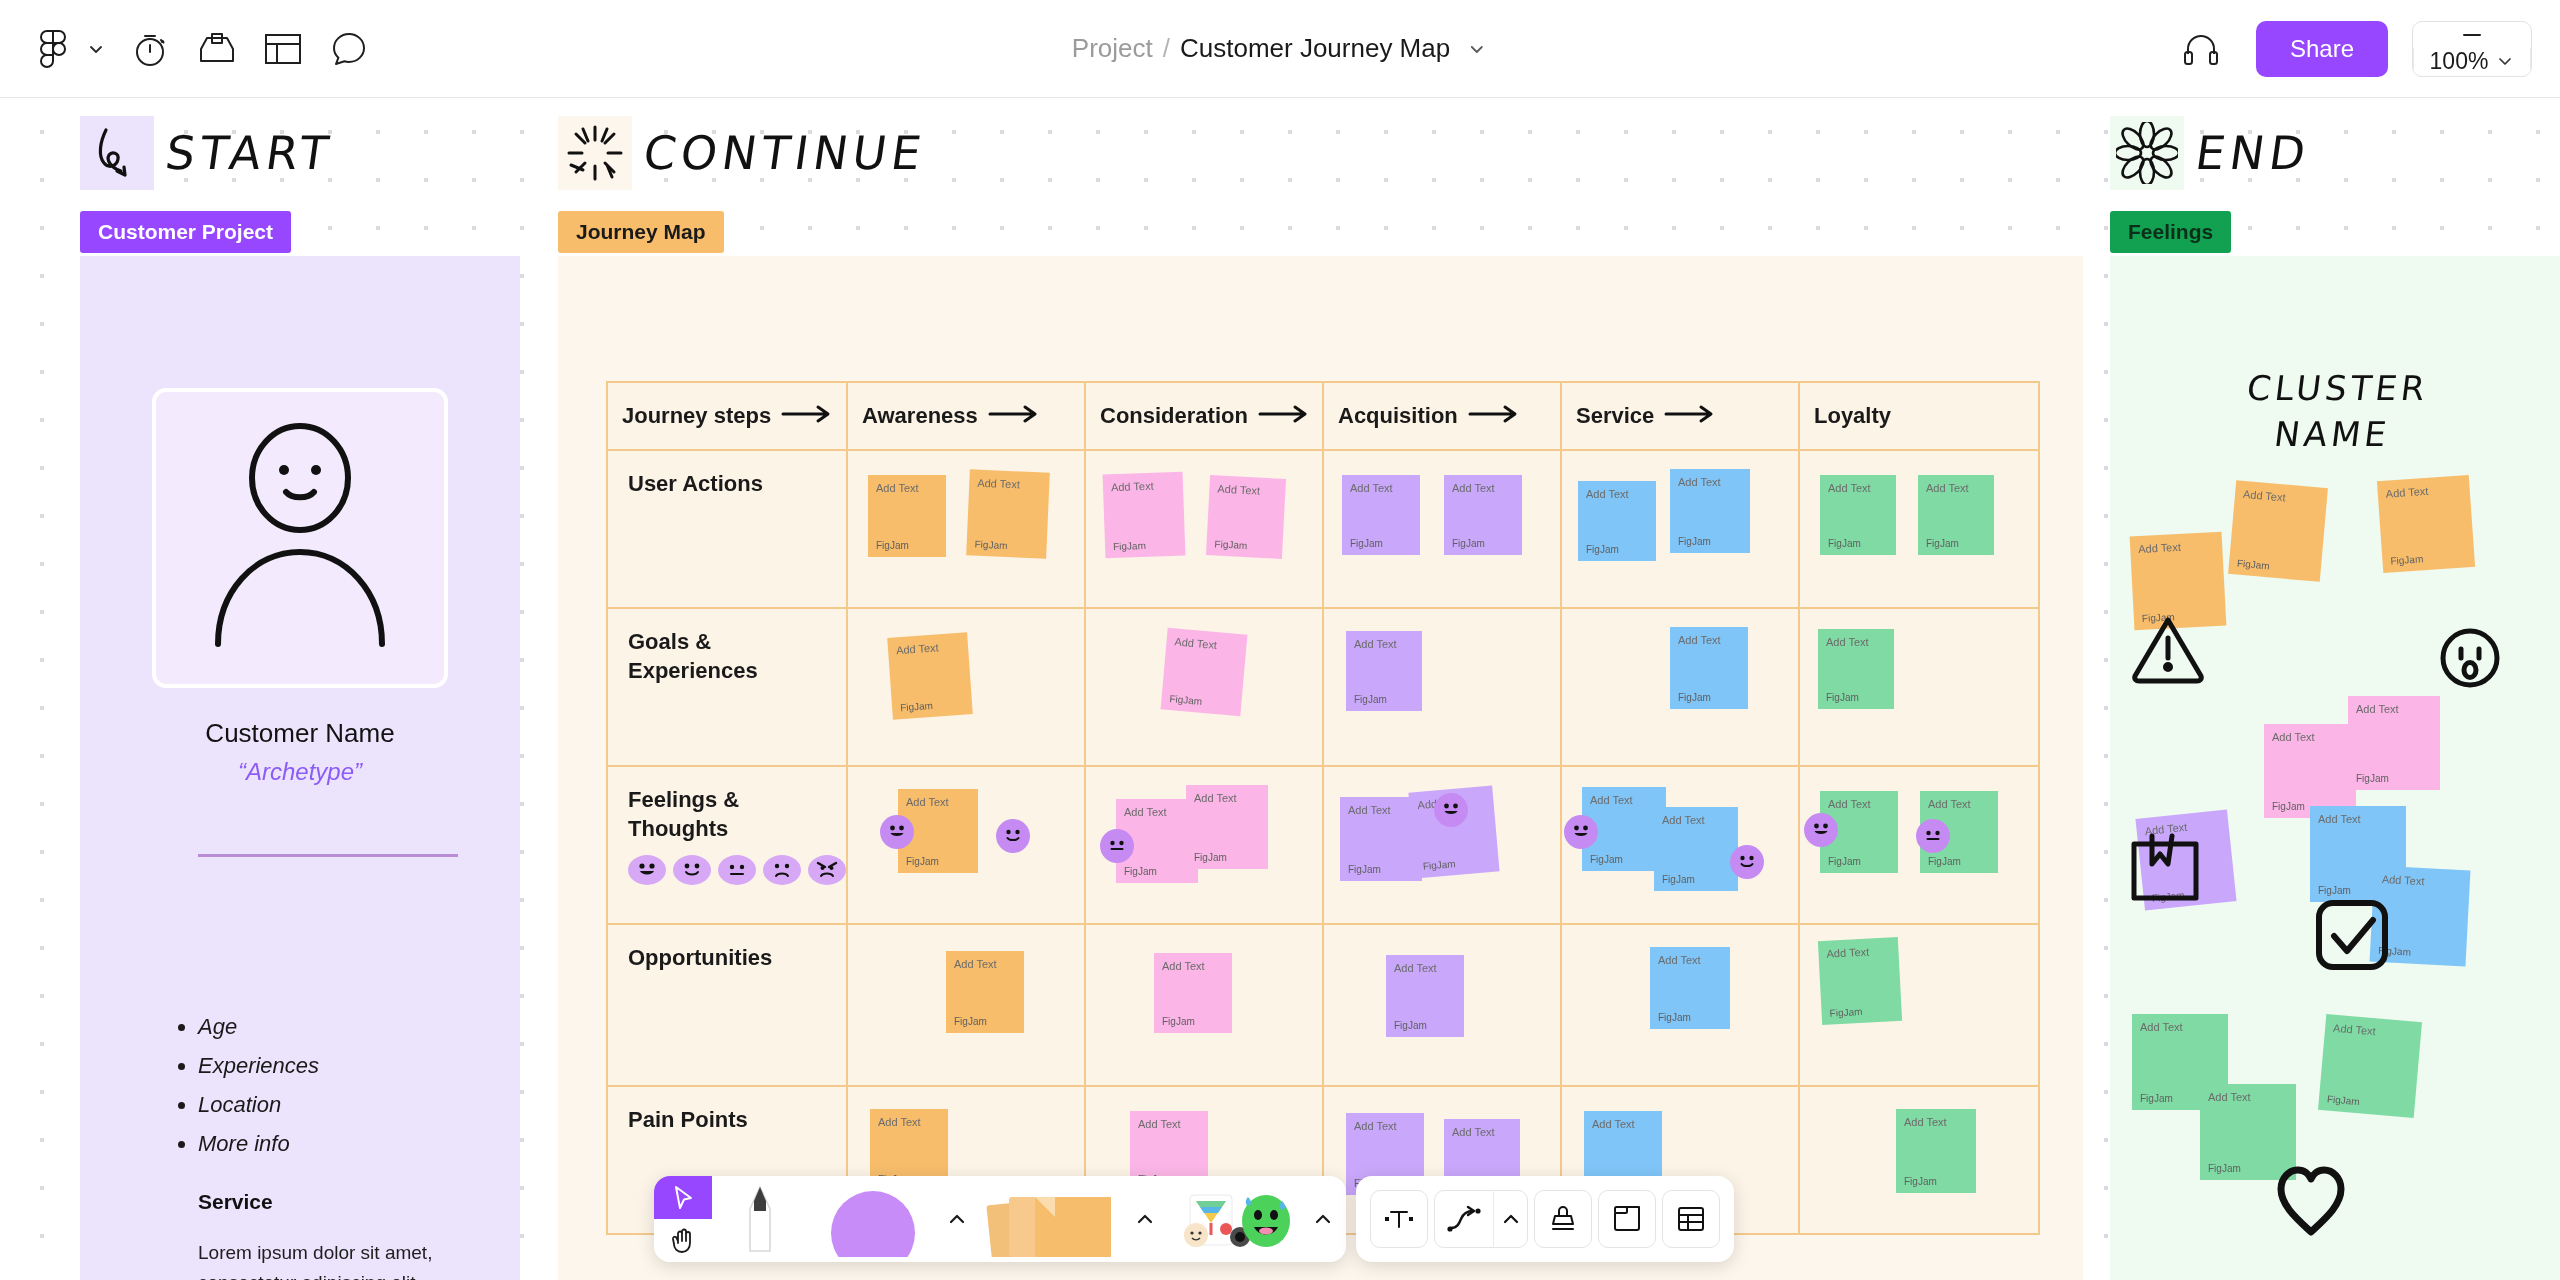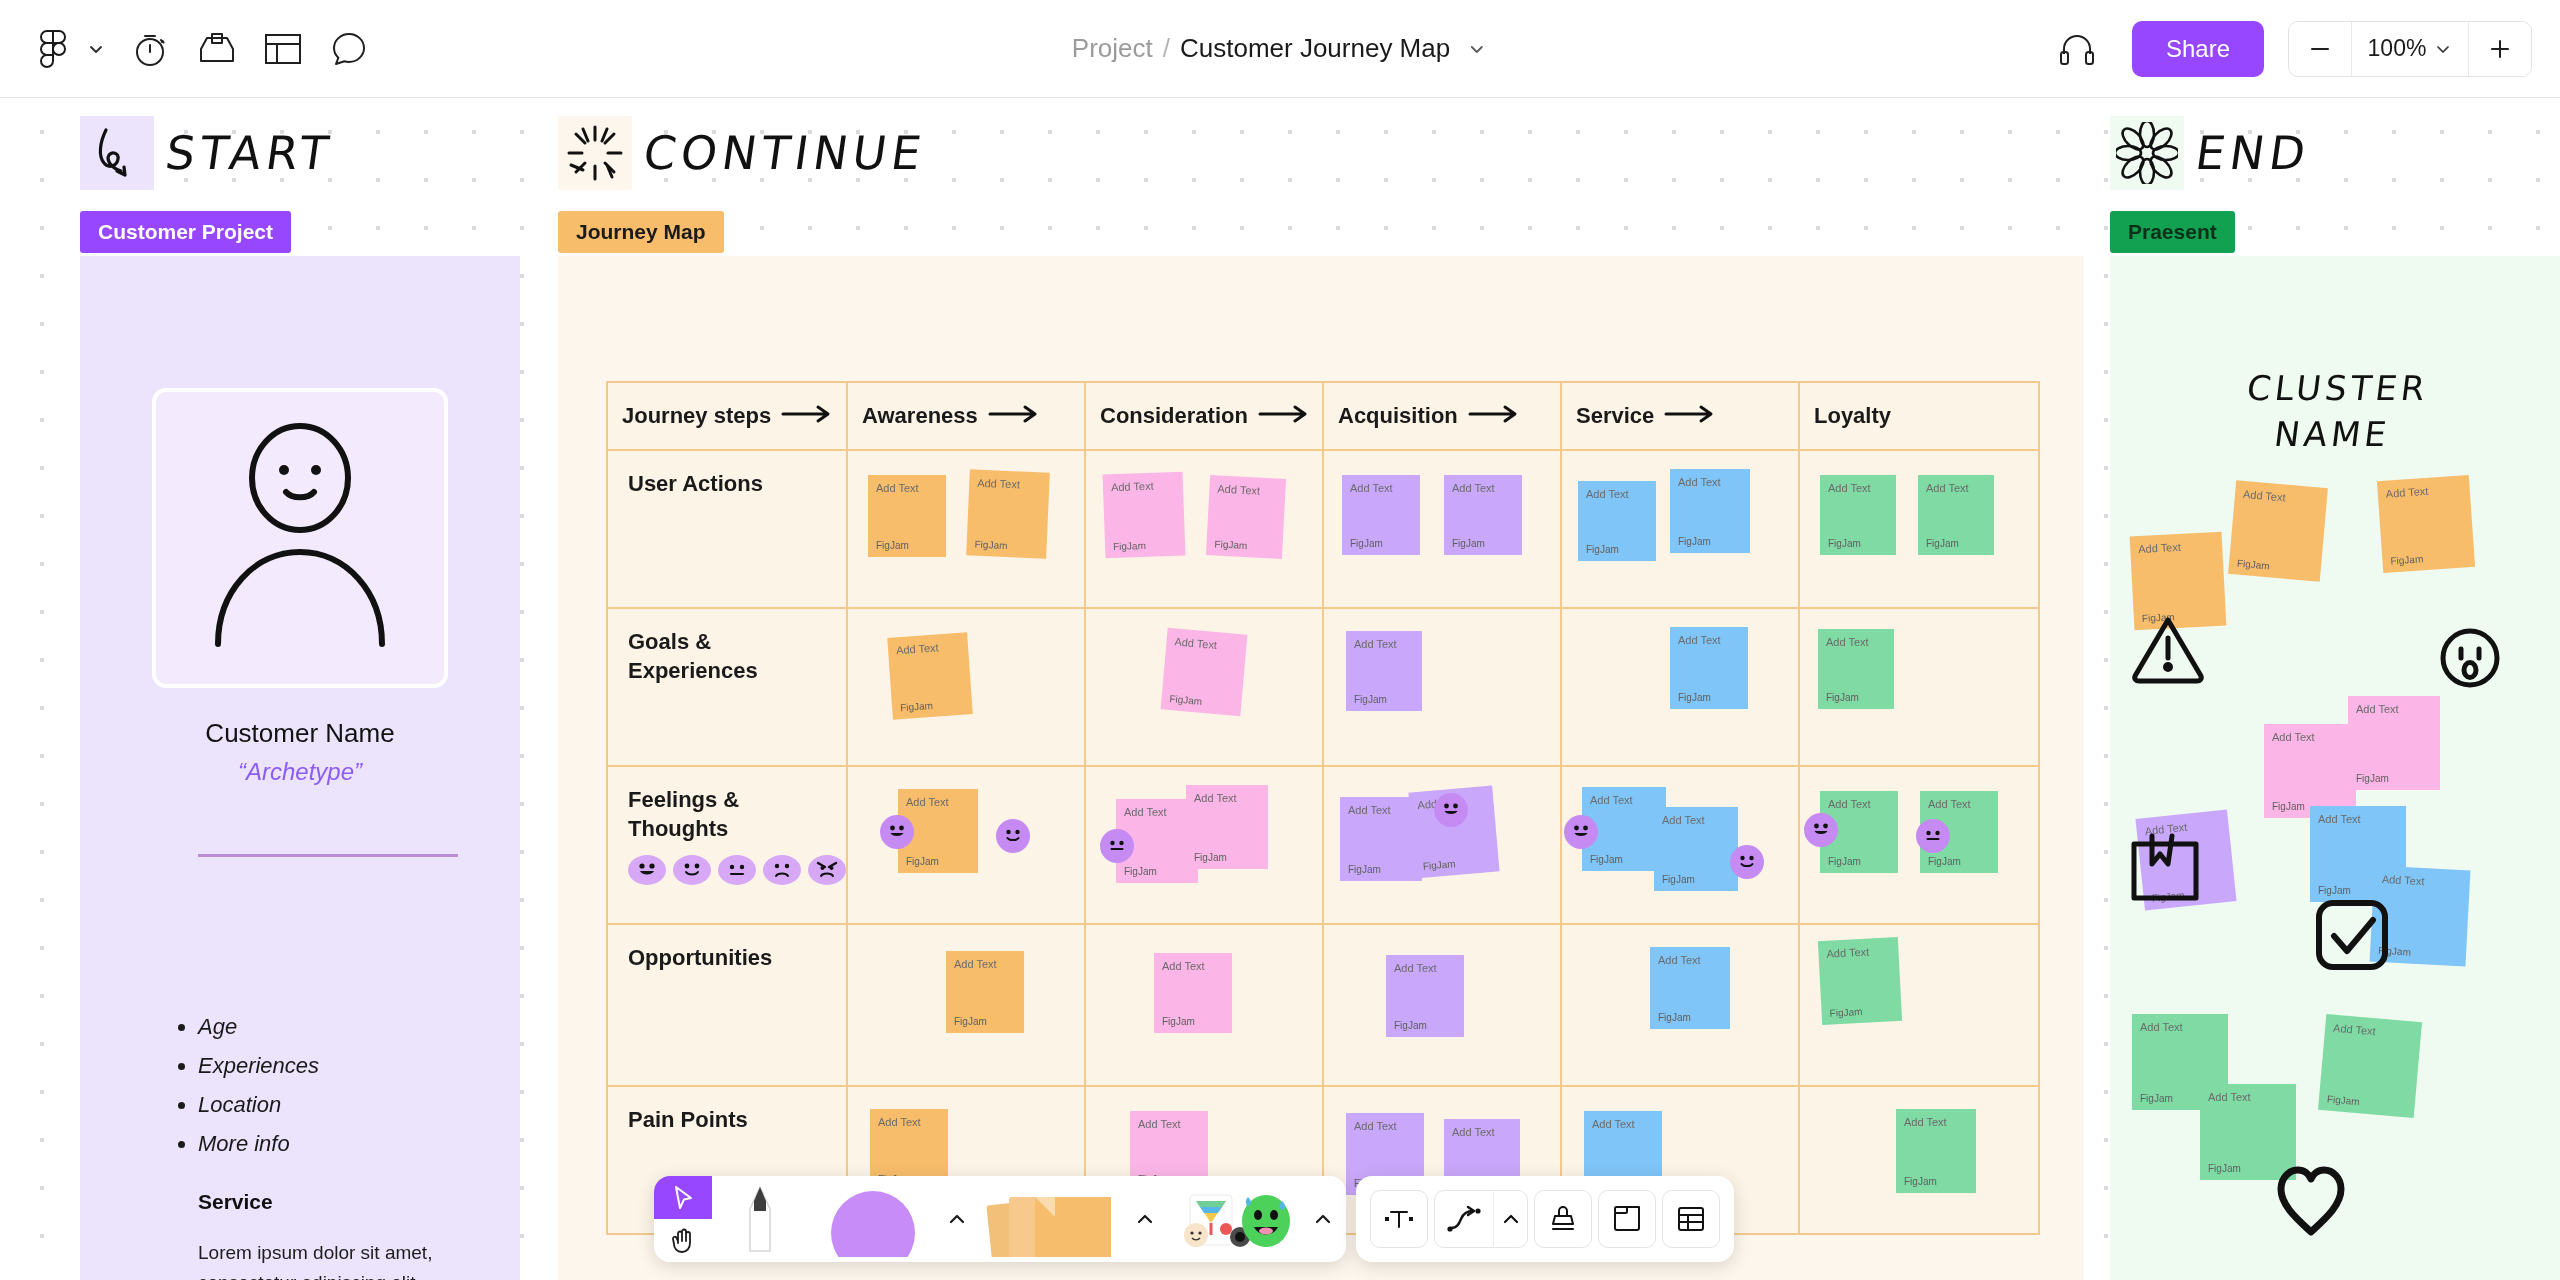--- a/index.html
+++ b/index.html
@@ -61,20 +61,21 @@
     border: none;
     cursor: pointer;
     font-family: "Liberation Sans", sans-serif;
   }
   .zoom-group {
     display: flex; align-items: center;
     border: 1px solid #e2e2e2;
     border-radius: 10px;
     overflow: hidden;
     height: 56px;
+    flex-direction: column;
   }
   .zoom-btn {
     width: 62px; height: 56px;
     display:flex; align-items:center; justify-content:center;
     cursor: pointer; background:#fff;
   }
   .zoom-val {
     display:flex; align-items:center; justify-content:center; gap:8px;
     min-width: 118px; height: 56px;
     font-size: 23px; color: #1a1a1a;
@@ -846,21 +847,21 @@
         <ellipse cx="50" cy="31" rx="13" ry="7"></ellipse>
         <ellipse cx="17" cy="17" rx="7" ry="13" transform="rotate(-45 17 17)"></ellipse>
         <ellipse cx="45" cy="45" rx="7" ry="13" transform="rotate(-45 45 45)"></ellipse>
         <ellipse cx="45" cy="17" rx="13" ry="7" transform="rotate(-45 45 17)"></ellipse>
         <ellipse cx="17" cy="45" rx="13" ry="7" transform="rotate(-45 17 45)"></ellipse>
       </svg>
     </span>
     <span class="hand-title">END</span>
   </div>
 
-  <div class="panel-chip" style="left:2110px; top:113px; background:#12a150; color:#0b2f18;">Praesent</div>
+  <div class="panel-chip" style="left:2110px; top:113px; background:#12a150; color:#0b2f18;">Feelings</div>
 
   <div class="end-panel">
     <div class="cluster-name" style="white-space:pre-line;">CLUSTER
 NAME</div>
 
     <div class="sticky c-orange" style="left:122px; top:228px; width:92px; height:94px; transform:rotate(5deg);">
       <span class="st-top">Add Text</span>
       <span class="st-foot">FigJam</span>
     </div>
     <div class="sticky c-orange" style="left:22px; top:278px; width:92px; height:94px; transform:rotate(-3deg);">

